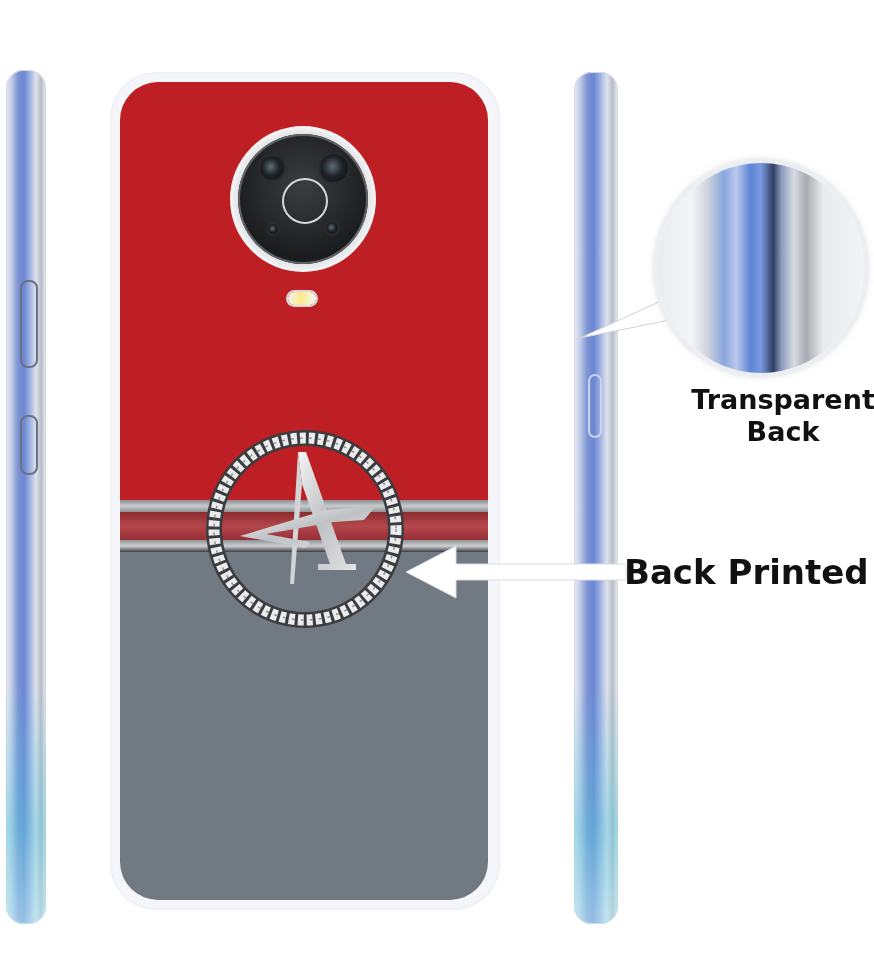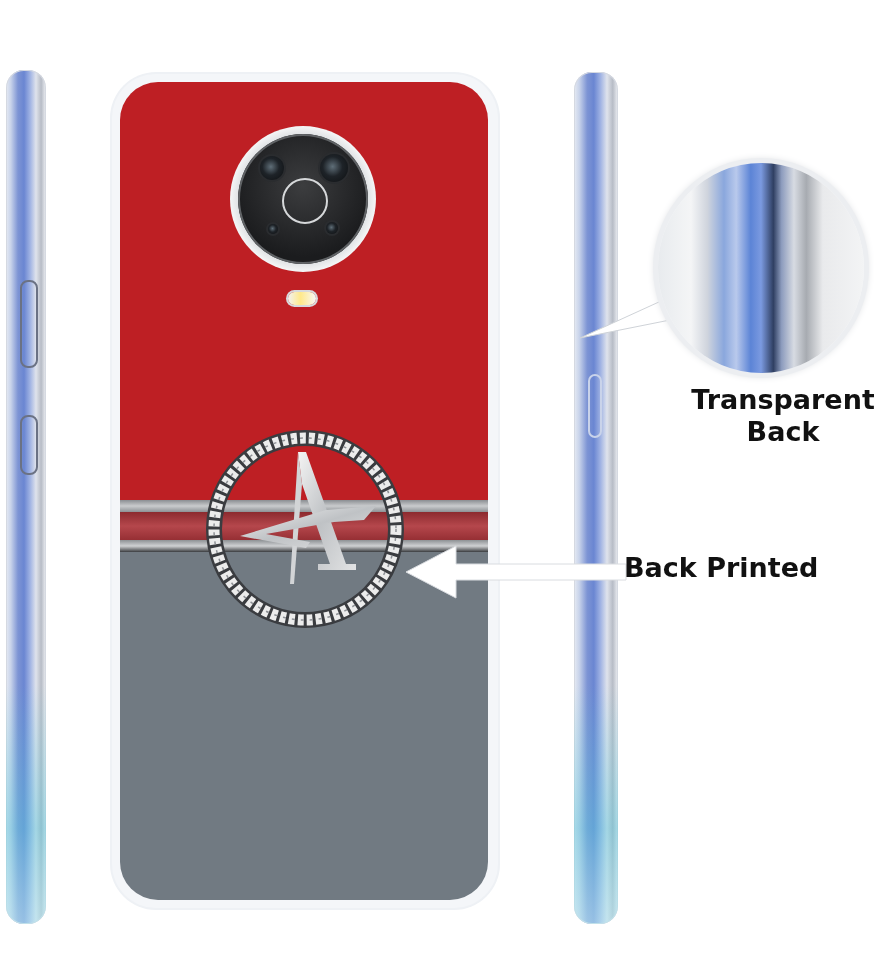--- a/index.html
+++ b/index.html
@@ -59,21 +59,21 @@
     .zoom-stripes {
       position: absolute; left: 0; top: 0; right: 0; bottom: 0;
       background: linear-gradient(90deg, #e8ebee 0%, #f4f5f6 16%, #cfd4dd 24%, #8aa7dd 32%, #b9c9ec 38%, #5c84d6 45%, #7b9ae0 50%, #2f3f62 56%, #8d9cbe 60%, #d7dbe2 66%, #a7abb1 72%, #e9eaec 80%, #f3f4f5 100%);
     }
 
     .label {
       position: absolute; color: #111111; font-family: "DejaVu Sans", sans-serif; font-weight: bold;
       text-align: center; line-height: 1.2;
     }
     .label.transparent { left: 668px; top: 384px; width: 230px; font-size: 27px; }
-    .label.printed { left: 624px; top: 552px; font-size: 27px; text-align: left; white-space: nowrap; }
+    .label.printed { left: 624px; top: 552px; font-size: 34px; text-align: left; white-space: nowrap; }
 
     .arrow { position: absolute; left: 406px; top: 544px; }
   </style>
 </head>
 <body>
 
 <div class="side left">
   <div class="btn-outline" style="left:14px; top:210px; width:14px; height:84px;"></div>
   <div class="btn-outline" style="left:14px; top:345px; width:14px; height:56px;"></div>
 </div>

